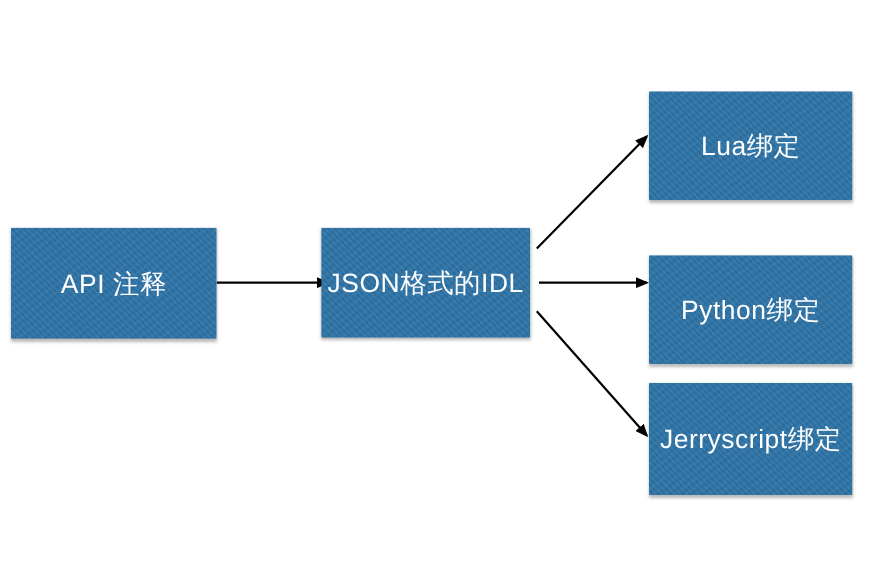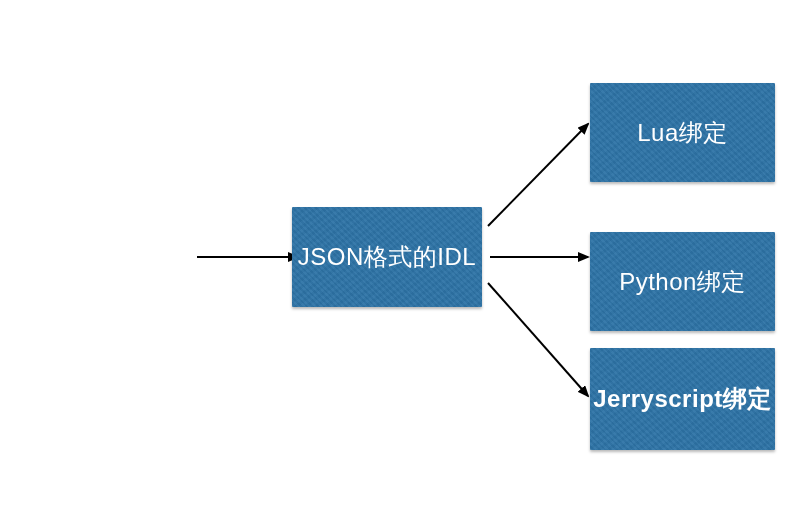--- a/index.html
+++ b/index.html
@@ -30,21 +30,21 @@
     background-image:
       repeating-linear-gradient(45deg, rgba(255,255,255,0.035) 0 2px, rgba(0,0,0,0.03) 2px 4px),
       repeating-linear-gradient(-37deg, rgba(255,255,255,0.025) 0 3px, rgba(0,0,0,0.025) 3px 6px);
     box-shadow: 0 2px 3px rgba(0,0,0,0.28);
     border-radius: 1px;
   }
   .node-api        { left: 10px;  top: 207px; width: 187px; height: 101px; }
   .node-json-idl   { left: 292px; top: 207px; width: 190px; height: 100px; }
   .node-lua        { left: 590px; top: 67px;  width: 185px; height: 99px; margin-top: 16px;  }
   .node-python     { left: 590px; top: 208px; width: 185px; height: 99px; margin-top: 24px;  }
-  .node-jerryscript{ left: 590px; top: 348px; width: 185px; height: 102px; font-weight: bold; }
+  .node-jerryscript{ left: 590px; top: 348px; width: 185px; height: 102px; }
   .edges-layer {
     position: absolute;
     left: 0; top: 0;
     width: 800px;
     height: 511px;
     pointer-events: none;
   }
   .edge-line {
     stroke: var(--arrow-color, #000000);
     stroke-width: 2;
@@ -62,20 +62,23 @@
       <marker id="arrowhead" markerWidth="12" markerHeight="10" refX="10" refY="5" orient="auto" markerUnits="userSpaceOnUse">
         <path class="arrow-head-fill" d="M0,0 L12,5 L0,10 z"></path>
       </marker>
     </defs>
     <line class="edge-line" x1="197" y1="257" x2="298" y2="257" marker-end="url(#arrowhead)"></line>
     <line class="edge-line" x1="488" y1="226" x2="588" y2="124" marker-end="url(#arrowhead)"></line>
     <line class="edge-line" x1="490" y1="257" x2="588" y2="257" marker-end="url(#arrowhead)"></line>
     <line class="edge-line" x1="488" y1="283" x2="588" y2="396" marker-end="url(#arrowhead)"></line>
   </svg>
 
+  <div class="node node-api">
+    <span>API 注释</span>
+  </div>
 
   <div class="node node-json-idl">
     <span>JSON格式的IDL</span>
   </div>
 
   <div class="node node-lua">
     <span>Lua绑定</span>
   </div>
 
   <div class="node node-python">

